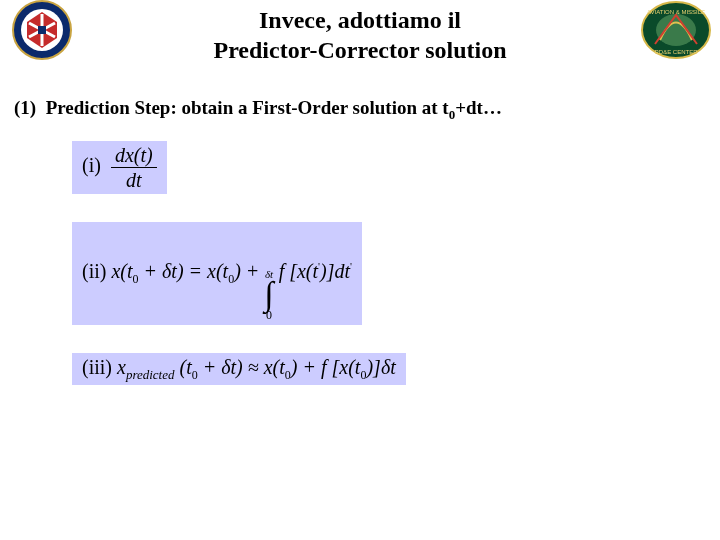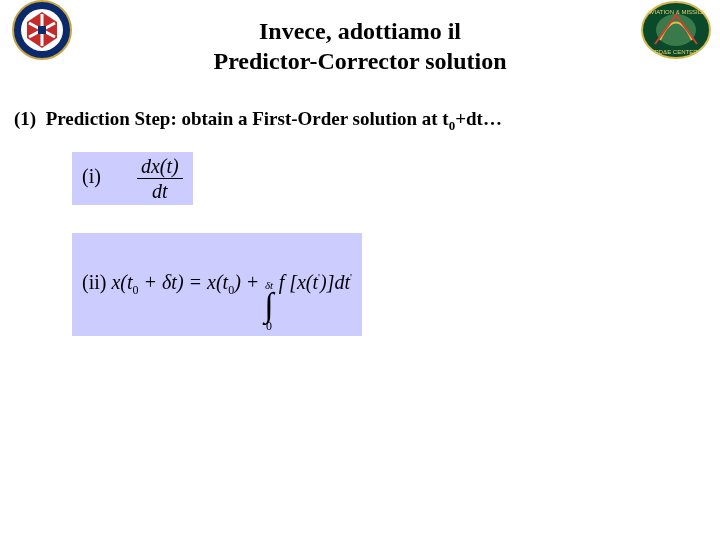--- a/index.html
+++ b/index.html
@@ -24,21 +24,21 @@
     top: 0px;
     right: 8px;
     width: 72px;
     height: 60px;
   }
   .title {
     text-align: center;
     font-weight: bold;
     font-size: 24px;
     line-height: 1.25;
-    padding-top: 16px;
+    padding-top: 5px;
     margin: 0 85px 0 85px;
   }
   .step-heading {
     font-weight: bold;
     font-size: 19px;
     margin: 32px 0 8px 14px;
   }
   .step-heading .sub {
     font-size: 13px;
     vertical-align: sub;
@@ -55,21 +55,20 @@
     margin-bottom: 28px;
     font-family: "Times New Roman", serif;
     font-size: 20px;
     font-style: italic;
     line-height: 1;
   }
   .eq-block .frac {
     display: inline-block;
     vertical-align: middle;
     text-align: center;
-    margin-left: 26px;
   }
   .eq-block .frac .num {
     display: block;
     border-bottom: 1.5px solid #000;
     padding: 0 4px 2px 4px;
   }
   .eq-block .frac .den {
     display: block;
     padding: 2px 4px 0 4px;
   }
@@ -159,14 +158,17 @@
       <span class="den">dt</span>
     </span>
   </div>
   <br>
 
   <div class="eq-block">
     <span class="lbl">(ii)</span><span> x(t</span><span class="sub2">0</span><span> + </span><span>δ</span><span>t) = x(t</span><span class="sub2">0</span><span>) + </span><span class="intwrap"><span class="top">δt</span><span class="sym">∫</span><span class="bot">0</span></span><span> f [x(t</span><span class="sup2">'</span><span>)]dt</span><span class="sup2">'</span>
   </div>
   <br>
 
+  <div class="eq-block">
+    <span class="lbl">(iii)</span><span> x</span><span class="subscript-word">predicted</span><span> (t</span><span class="sub2">0</span><span> + </span><span>δ</span><span>t) ≈ x(t</span><span class="sub2">0</span><span>) + f [x(t</span><span class="sub2">0</span><span>)]</span><span>δ</span><span>t</span>
+  </div>
 
 </div>
 
 </body></html>

